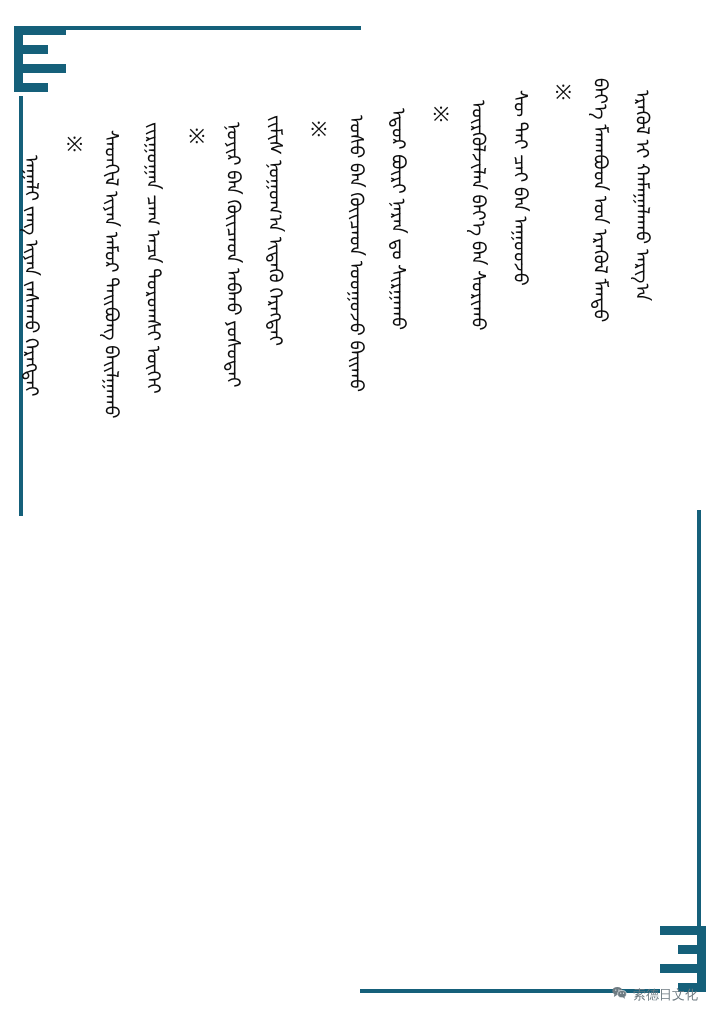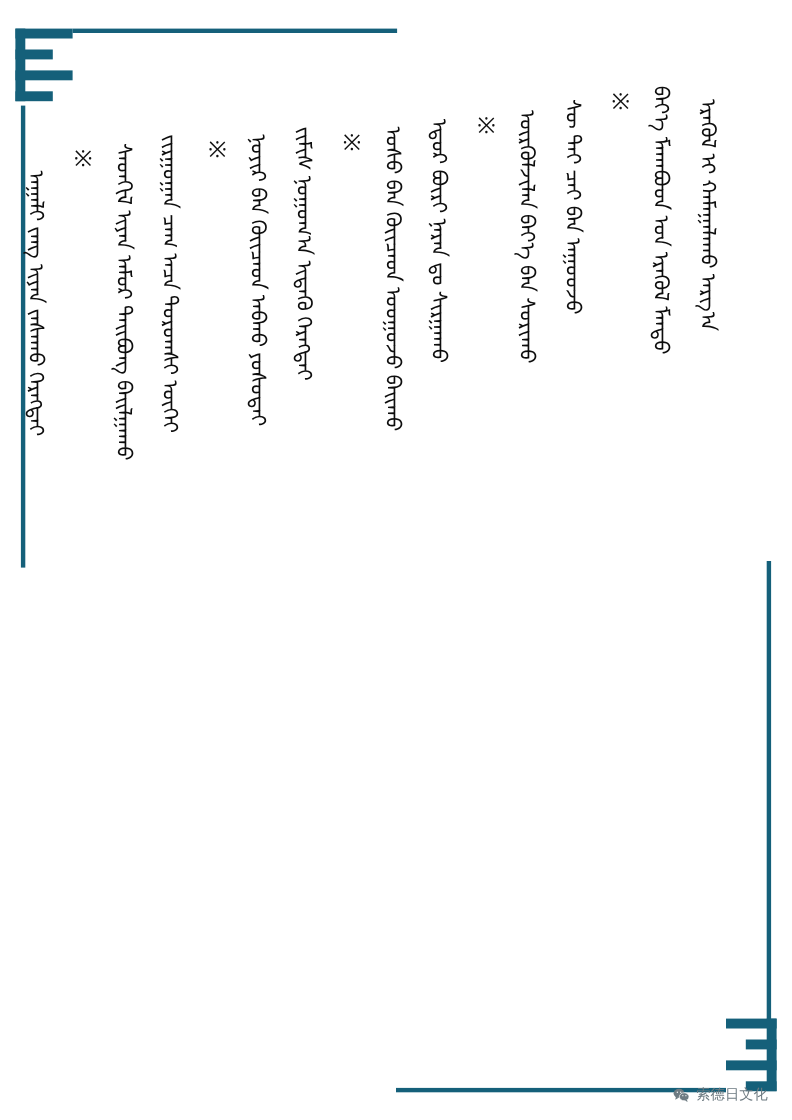--- a/index.html
+++ b/index.html
@@ -78,21 +78,21 @@
   .c8 { margin-top: 62px; }
   .c9 { margin-top: 70px; }
   .c10 { margin-top: 95px; }
 
   
   .footer {
     position: absolute;
     right: 22px;
     bottom: 14px;
     display: flex;
-    align-items: center;
+    align-items: flex-start;
     gap: 6px;
     color: #6e7b82;
     font-size: 13px;
     font-family: "Liberation Sans", sans-serif;
   }
   .wechat-icon {
     width: 15px;
     height: 13px;
     position: relative;
     display: inline-block;

